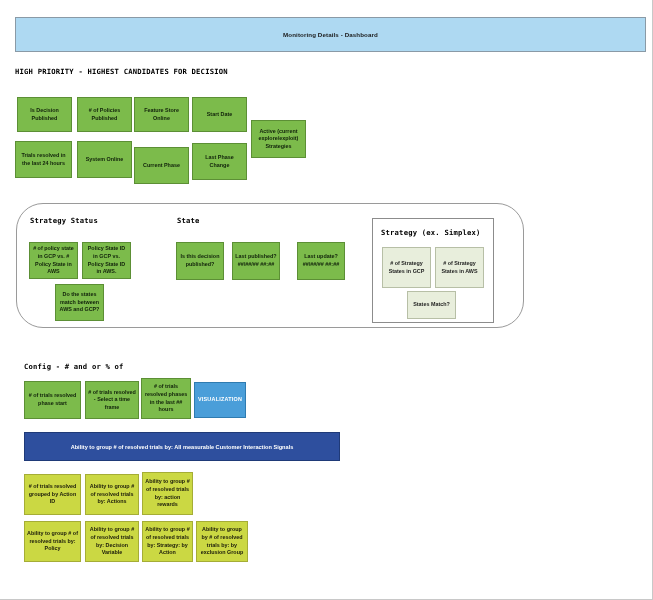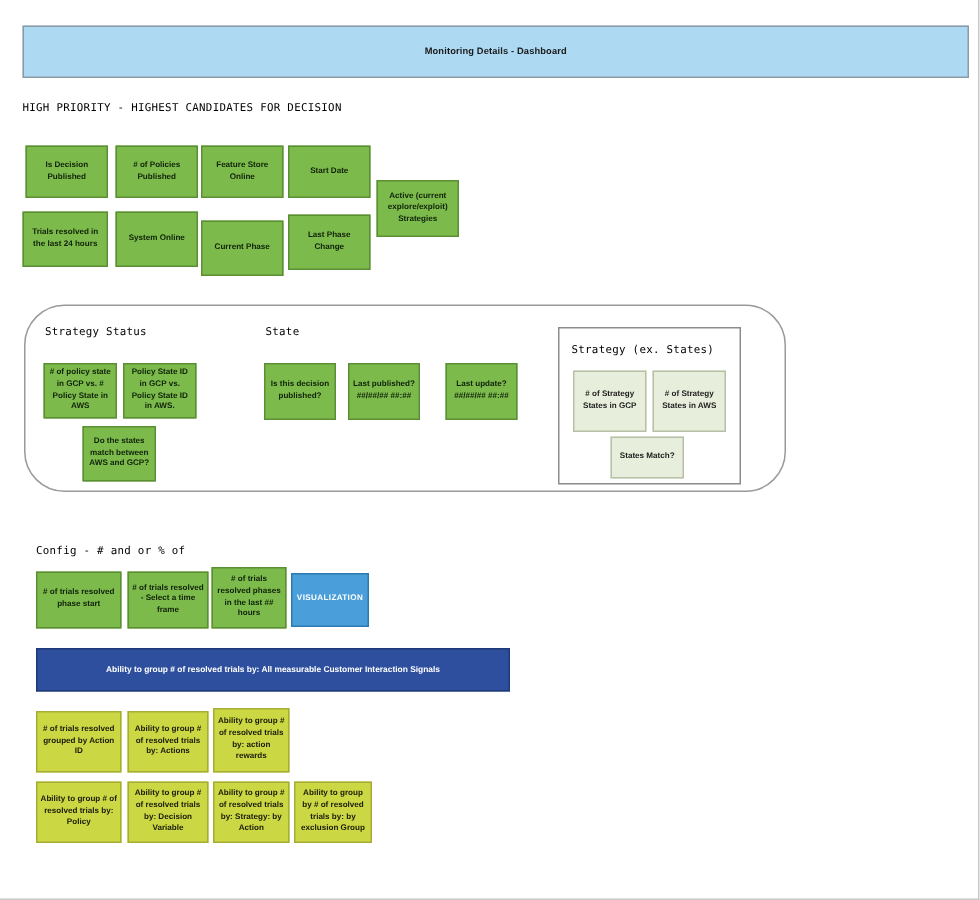--- a/index.html
+++ b/index.html
@@ -45,21 +45,21 @@
     font-weight: bold;
     color: #1a1a1a;
     letter-spacing: 0.1px;
     font-family: "Liberation Sans", sans-serif;
   }
 
   
   .mono-heading {
     position: absolute;
     font-family: "DejaVu Sans Mono", monospace;
-    font-weight: normal;
+    font-weight: bold;
     font-size: 7.2px;
     color: #000000;
     letter-spacing: 0.2px;
     line-height: 11px;
     white-space: pre;
   }
 
   
   .box {
     position: absolute;
@@ -155,21 +155,21 @@
 
     <div class="box box-green" style="left:12px; top:38px; width:49px; height:37px;"># of policy state in GCP vs. # Policy State in AWS</div>
     <div class="box box-green" style="left:65px; top:38px; width:49px; height:37px;">Policy State ID in GCP vs. Policy State ID in AWS.</div>
     <div class="box box-green" style="left:38px; top:80px; width:49px; height:37px;">Do the states match between AWS and GCP?</div>
 
     <div class="box box-green" style="left:159px; top:38px; width:48px; height:38px;">Is this decision published?</div>
     <div class="box box-green" style="left:215px; top:38px; width:48px; height:38px;">Last published? ##/##/## ##:##</div>
     <div class="box box-green" style="left:280px; top:38px; width:48px; height:38px;">Last update? ##/##/## ##:##</div>
 
     <div class="panel-inner" style="left:355px; top:14px; width:122px; height:105px;">
-      <div class="mono-heading" style="left:8px; top:8px; position:absolute;">Strategy (ex. States)</div>
+      <div class="mono-heading" style="left:8px; top:8px; position:absolute;">Strategy (ex. Simplex)</div>
       <div class="box box-cream" style="left:9px; top:28px; width:49px; height:41px;"># of Strategy States in GCP</div>
       <div class="box box-cream" style="left:62px; top:28px; width:49px; height:41px;"># of Strategy States in AWS</div>
       <div class="box box-cream" style="left:34px; top:72px; width:49px; height:28px;">States Match?</div>
     </div>
 
   </div>
 
   <div class="mono-heading" style="left:24px; top:361px;">Config - # and or % of</div>
 
   <div class="box box-green" style="left:24px; top:381px; width:57px; height:38px;"># of trials resolved phase start</div>

